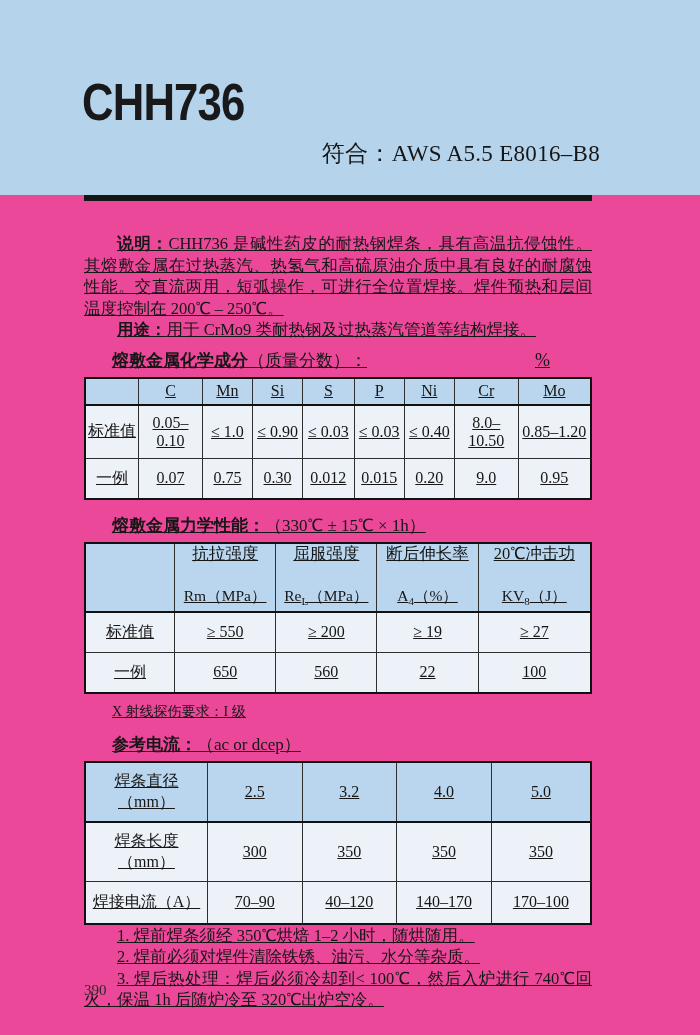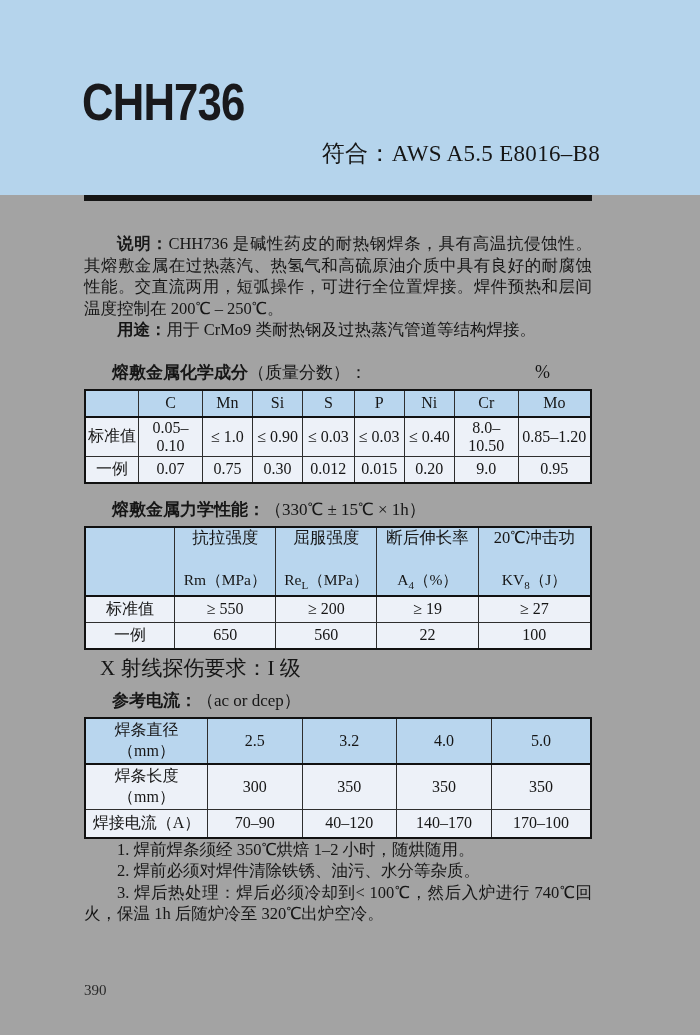--- a/index.html
+++ b/index.html
@@ -1,23 +1,24 @@
 <!DOCTYPE html>
 <html><head>
 <meta charset="utf-8">
 <style>
   html,body { margin:0; padding:0; }
   body { background:#fff; }
   .page {
     position:relative;
     width:700px; height:1035px;
-    background:#a3a3a3;
+    background:#ec4899;
     font-family:"Liberation Serif", serif;
     color:#161616;
     overflow:hidden;
+    text-decoration:underline;
   }
   
   .banner {
     position:relative;
     height:195px;
     background:#b5d4ec;
   }
   .product-code {
     position:absolute; left:82px; top:76px;
     margin:0;
@@ -53,21 +54,21 @@
     font-weight:bold;
     font-style:normal;
   }
   
   .tbl-title {
     display:flex; justify-content:space-between; align-items:baseline;
     padding-left:28px;
     font-size:17px; line-height:23px;
   }
   .tbl-title .unit { padding-right:42px; font-size:18px; }
-  .mt-chem { margin-top:20px;gap:48px; }
+  .mt-chem { margin-top:8px;gap:48px; }
   .mt-mech { margin-top:14px; }
   .mt-curr { margin-top:10px; }
   
   table.tbl {
     width:100%;
     border-collapse:collapse;
     table-layout:fixed;
     margin-top:5px;
     text-align:center;
     font-size:16px;
@@ -77,32 +78,32 @@
   table.tbl th {
     background:#b9d6ee;
     font-weight:normal;
     height:23px;
     padding:1px 2px;
   }
   table.tbl thead th { border-bottom:2px solid #111; }
   table.tbl td {
     background:#edf1f8;
     height:23px;
-    padding:1px 2px;
+    padding:8px 2px;
   }
   table.tbl .rowlabel { font-size:16px; }
   
   .th2 { line-height:18px; font-size:16.5px; padding:4px 2px; }
   .th2 .sym { font-size:15.5px;margin-top:24px; }
   .th2 sub { font-size:11px; }
   
   table.curr td { height:25px; }
   table.curr tr.hdr td { background:#b9d6ee; border-bottom:2px solid #111; }
   
-  .xray { margin:7px 0 0 16px; font-size:21px; line-height:22px; }
+  .xray { margin:7px 0 0 28px; font-size:14px; line-height:22px; }
   .notes-heading {
     margin:16px 0 0 0;
     text-indent:2em;
     font-size:16.5px; line-height:22px;
   }
   .note {
     margin:0;
     text-indent:2em;
     text-align:justify;
     font-size:16.5px; line-height:21.5px;

